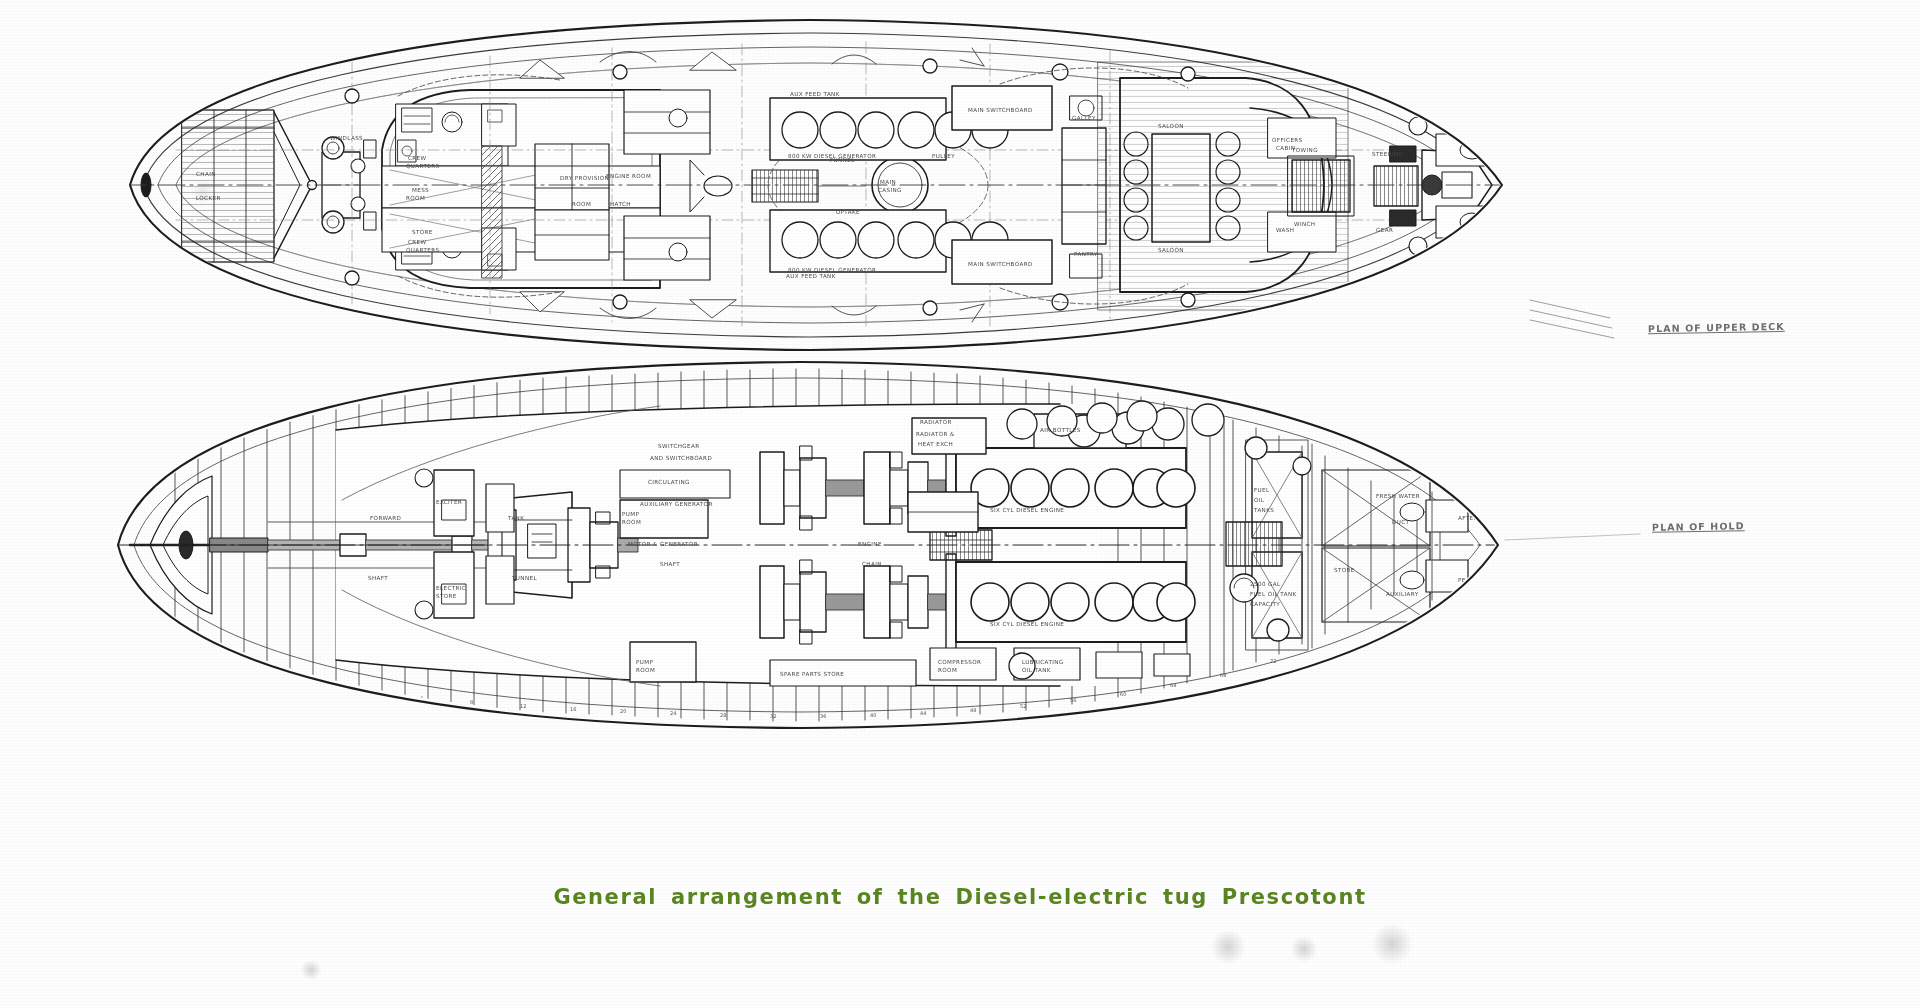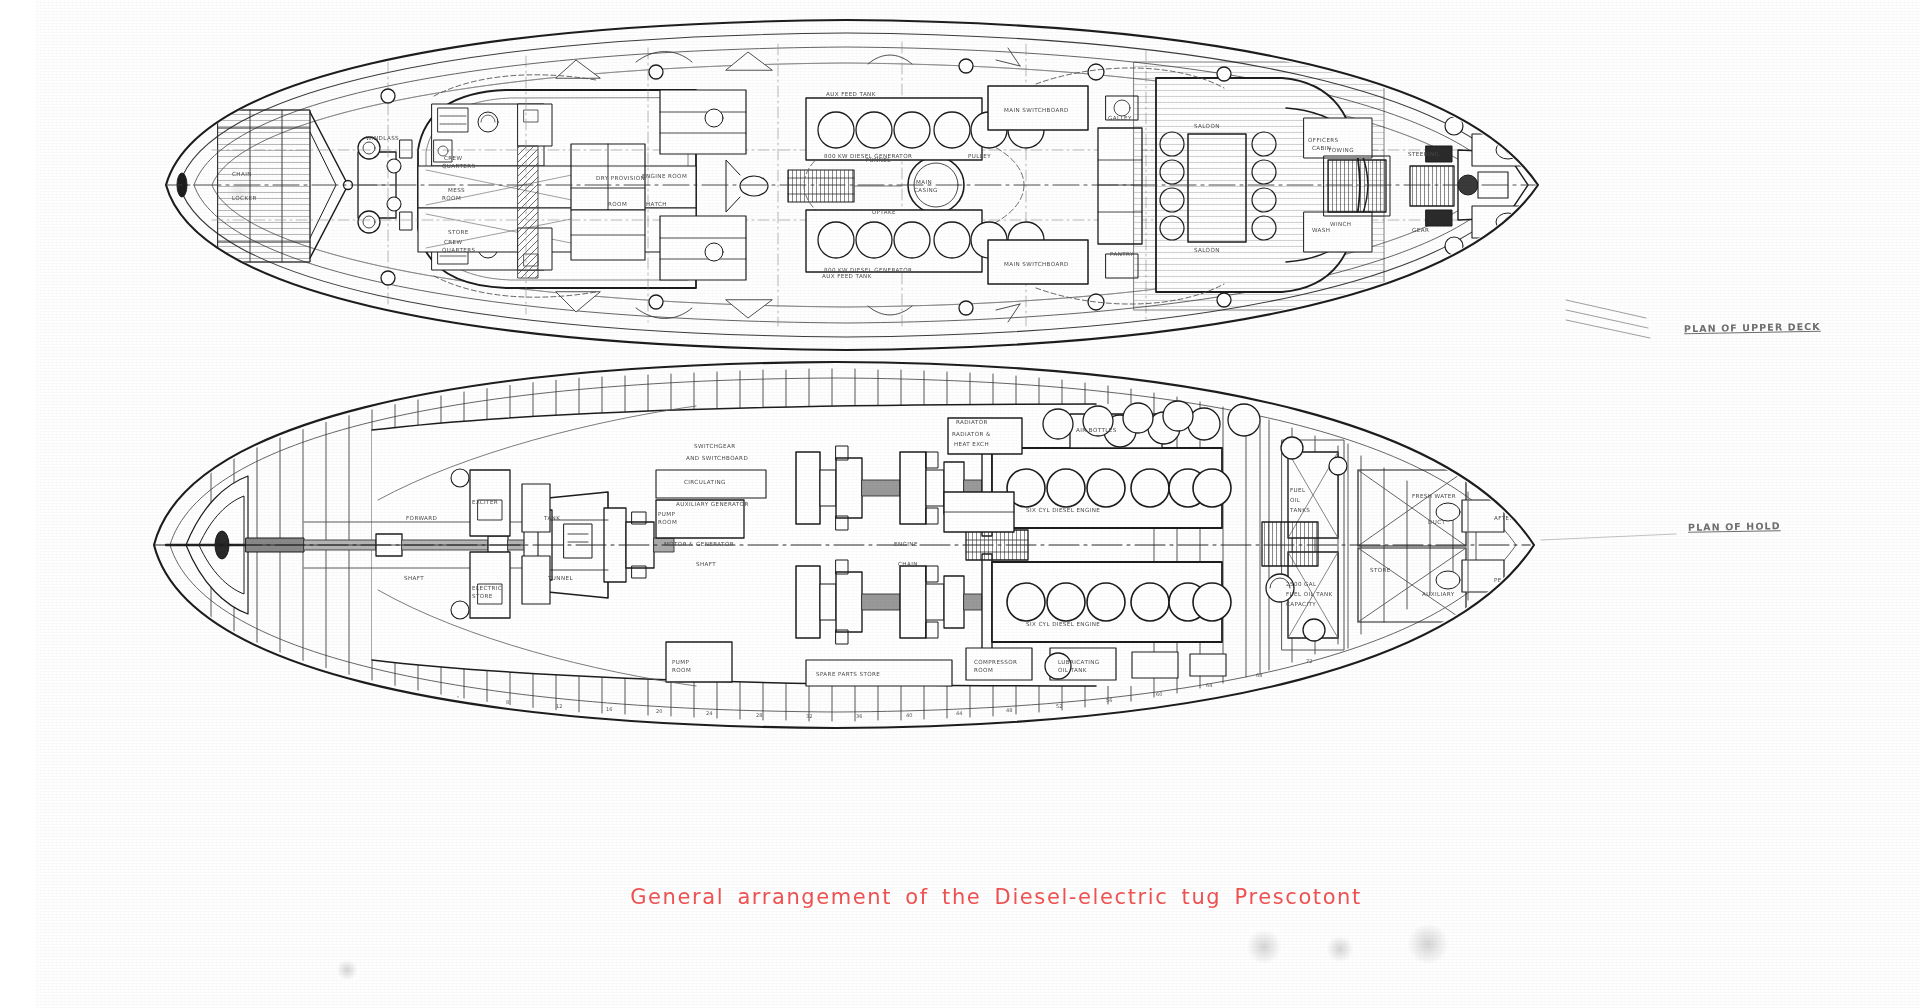--- a/index.html
+++ b/index.html
@@ -12,44 +12,43 @@
     width: 1920px;
     height: 1008px;
     overflow: hidden;
     font-family: "Liberation Sans", sans-serif;
     position: relative;
   }
   #sheet {
     position: absolute;
     inset: 0;
     background: #fefefe;
-    margin-left: 36px;
   }
   #drawing {
     position: absolute;
     left: 0; top: 0;
     width: 1920px;
     height: 1008px;
     display: block;
   }
   .caption-layer {
     position: absolute;
     left: 0;
     top: 885px;
     width: 1920px;
     text-align: center;
     pointer-events: none;
   }
   .caption-text {
     display: inline-block;
     font-family: "DejaVu Sans", sans-serif;
     font-size: 21px;
-    font-weight: normal;
+    font-weight: bold;
     letter-spacing: 1.6px;
-    color: #ef4444;
+    color: #4d7c0f;
     word-spacing: 5px;
     opacity: 0.92;
   }
   .plan-tag {
     position: absolute;
     font-family: "DejaVu Sans", sans-serif;
     font-size: 9.5px;
     font-weight: bold;
     letter-spacing: 1.1px;
     color: #6f6f6f;

